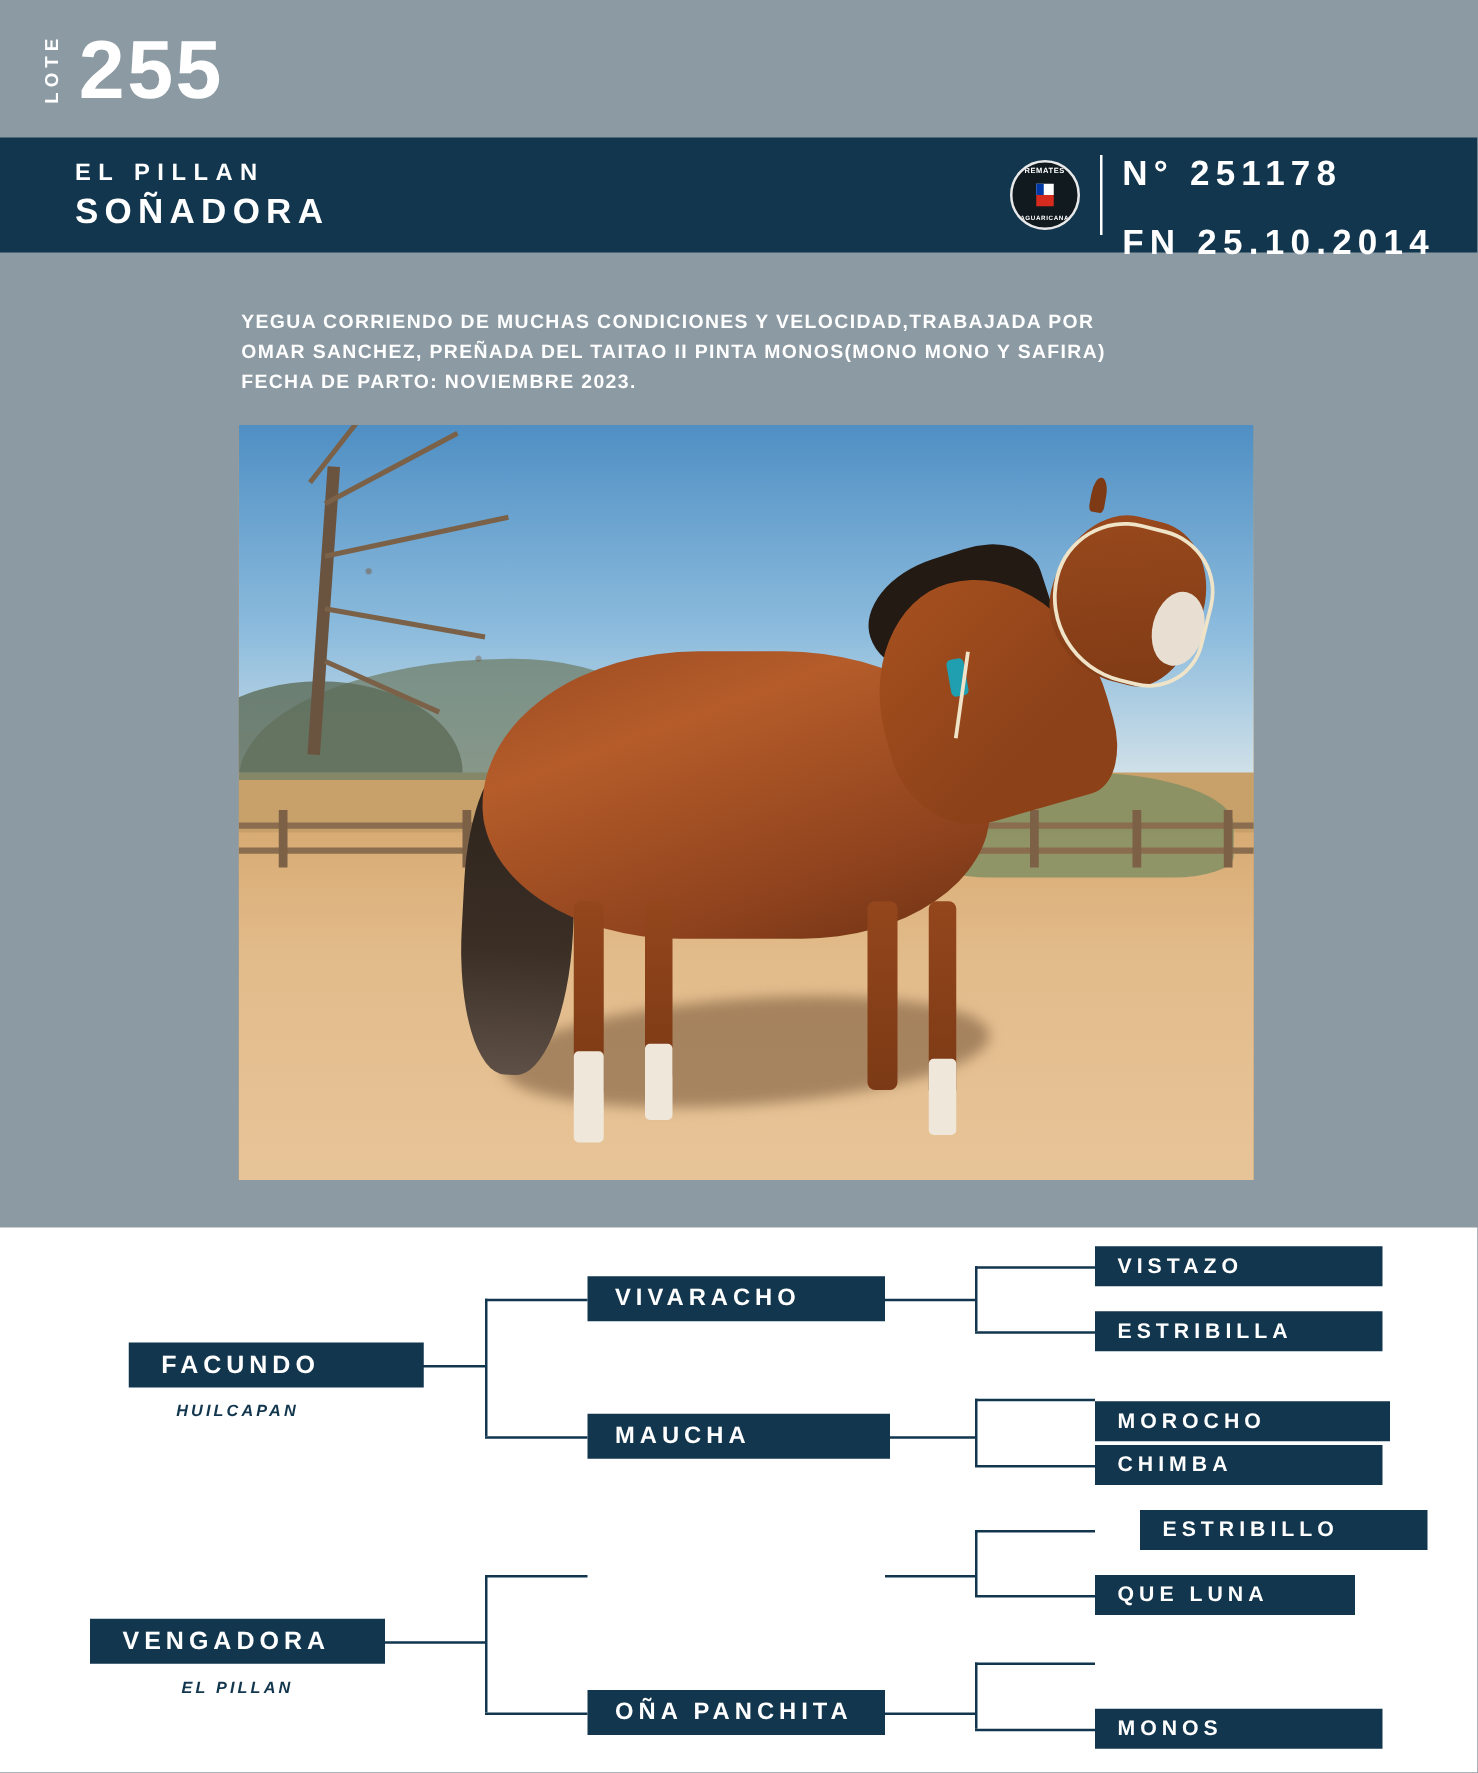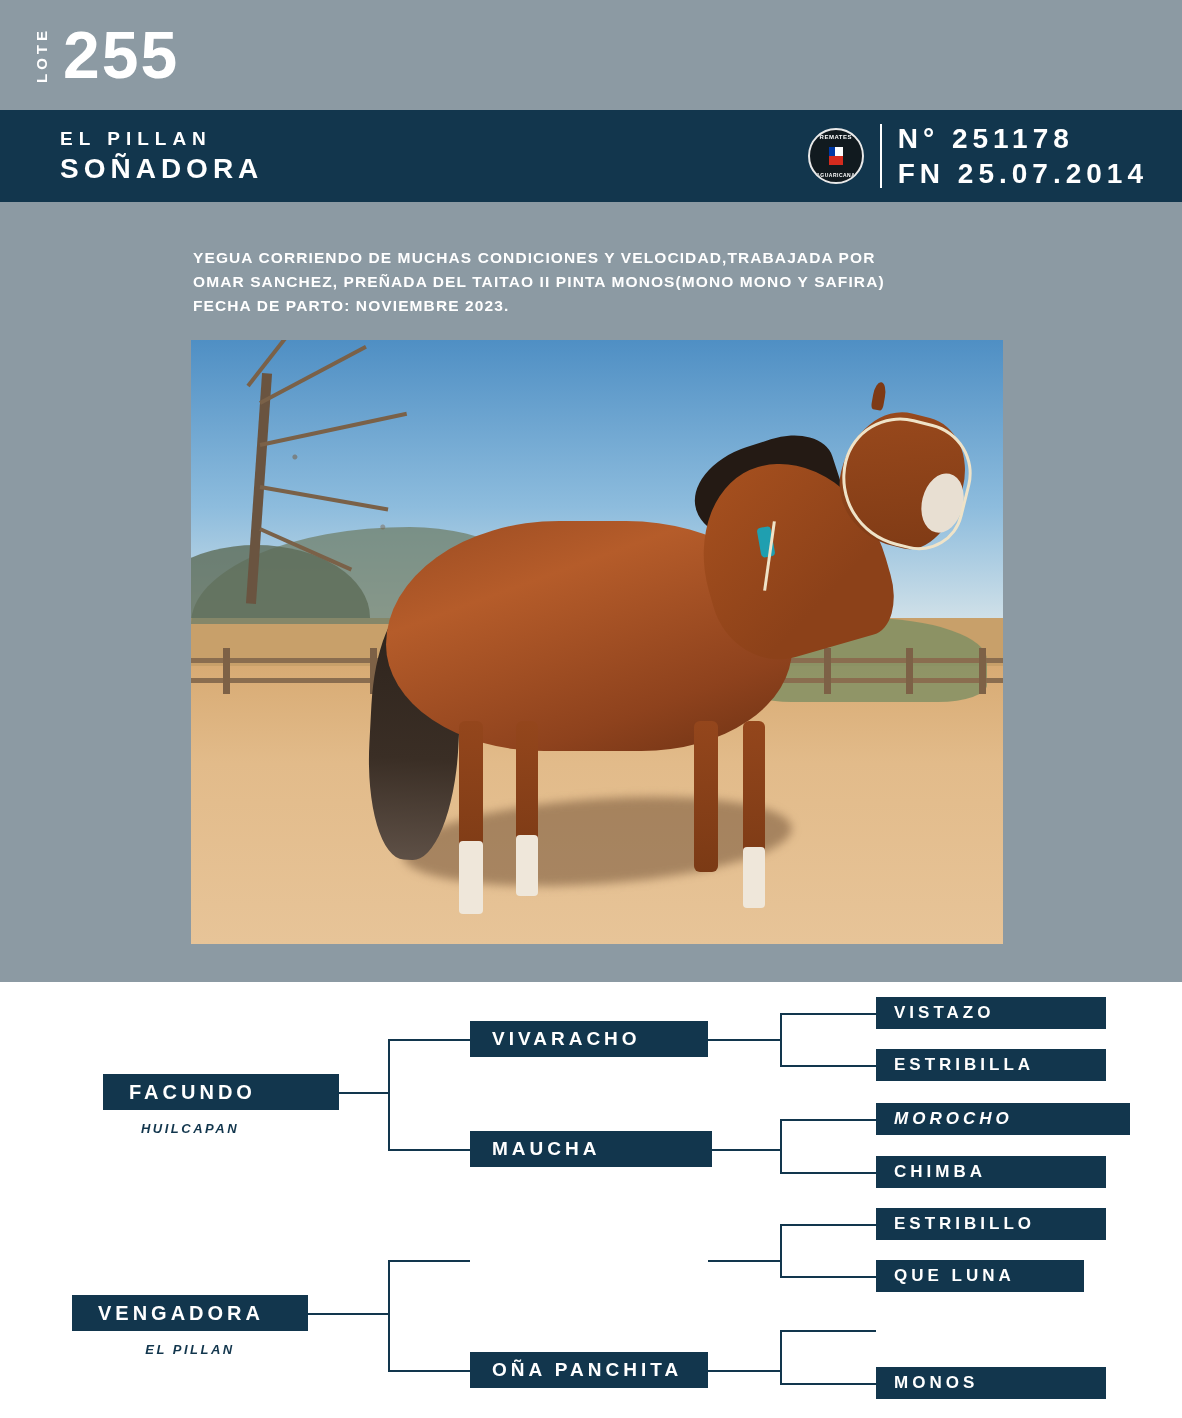--- a/index.html
+++ b/index.html
@@ -82,20 +82,21 @@
   .logo .flag:before{
     content:"";position:absolute;left:0;top:0;width:6px;height:9px;background:#0039a6;
   }
   .divider{
     width:2px;height:64px;background:#ffffff;
   }
   .num-block{display:flex;flex-direction:column;justify-content:center;}
   .num-line{
     color:#ffffff;font-size:28px;font-weight:700;letter-spacing:5px;line-height:1.25;
     white-space:nowrap;
+    margin-top:20px;
   }
   
   .desc{
     margin:44px 0 0 193px;
     width:820px;
     color:#ffffff;
     font-size:15.5px;
     letter-spacing:1.1px;
     line-height:1.55;
     font-weight:700;
@@ -246,21 +247,21 @@
   </div>
   <div class="name-right">
     <div class="logo">
       <div class="ring-text">REMATES</div>
       <div class="flag"></div>
       <div class="ring-text bottom">AGUARICANA</div>
     </div>
     <div class="divider"></div>
     <div class="num-block">
       <div class="num-line">N° 251178</div>
-      <div class="num-line">FN 25.07.2014</div>
+      <div class="num-line">FN 25.10.2014</div>
     </div>
   </div>
 </div>
 
 <div class="desc">
   <div>YEGUA CORRIENDO DE MUCHAS CONDICIONES Y VELOCIDAD,TRABAJADA POR</div>
   <div>OMAR SANCHEZ, PREÑADA DEL TAITAO II PINTA MONOS(MONO MONO Y SAFIRA)</div>
   <div>FECHA DE PARTO: NOVIEMBRE 2023.</div>
 </div>
 
@@ -347,24 +348,24 @@
   <div class="line h-line" style="left:780px;top:401px;width:96px;"></div>
 
   <div class="ped-box gen1" style="left:72px;top:92px;width:236px;margin-left:31px;">FACUNDO</div>
   <div class="sub-label" style="left:72px;top:139px;width:236px;">HUILCAPAN</div>
 
   <div class="ped-box gen2" style="left:470px;top:39px;width:238px;">VIVARACHO</div>
   <div class="ped-box gen2" style="left:470px;top:149px;width:242px;">MAUCHA</div>
 
   <div class="ped-box gen3" style="left:876px;top:15px;width:230px;">VISTAZO</div>
   <div class="ped-box gen3" style="left:876px;top:67px;width:230px;">ESTRIBILLA</div>
-  <div class="ped-box gen3" style="left:876px;top:121px;width:254px;font-style:italic;">MOROCHO</div>
+  <div class="ped-box gen3" style="left:876px;top:139px;width:236px;">MOROCHO</div>
   <div class="ped-box gen3" style="left:876px;top:174px;width:230px;">CHIMBA</div>
 
   <div class="ped-box gen1" style="left:72px;top:313px;width:236px;">VENGADORA</div>
   <div class="sub-label" style="left:72px;top:360px;width:236px;">EL PILLAN</div>
 
   <div class="ped-box gen2" style="left:470px;top:370px;width:238px;">OÑA PANCHITA</div>
 
-  <div class="ped-box gen3" style="left:876px;top:226px;width:230px;">ESTRIBILLO</div>
+  <div class="ped-box gen3" style="left:912px;top:226px;width:230px;">ESTRIBILLO</div>
   <div class="ped-box gen3" style="left:876px;top:278px;width:208px;">QUE LUNA</div>
   <div class="ped-box gen3" style="left:876px;top:385px;width:230px;">MONOS</div>
 </div>
 
 </body></html>

